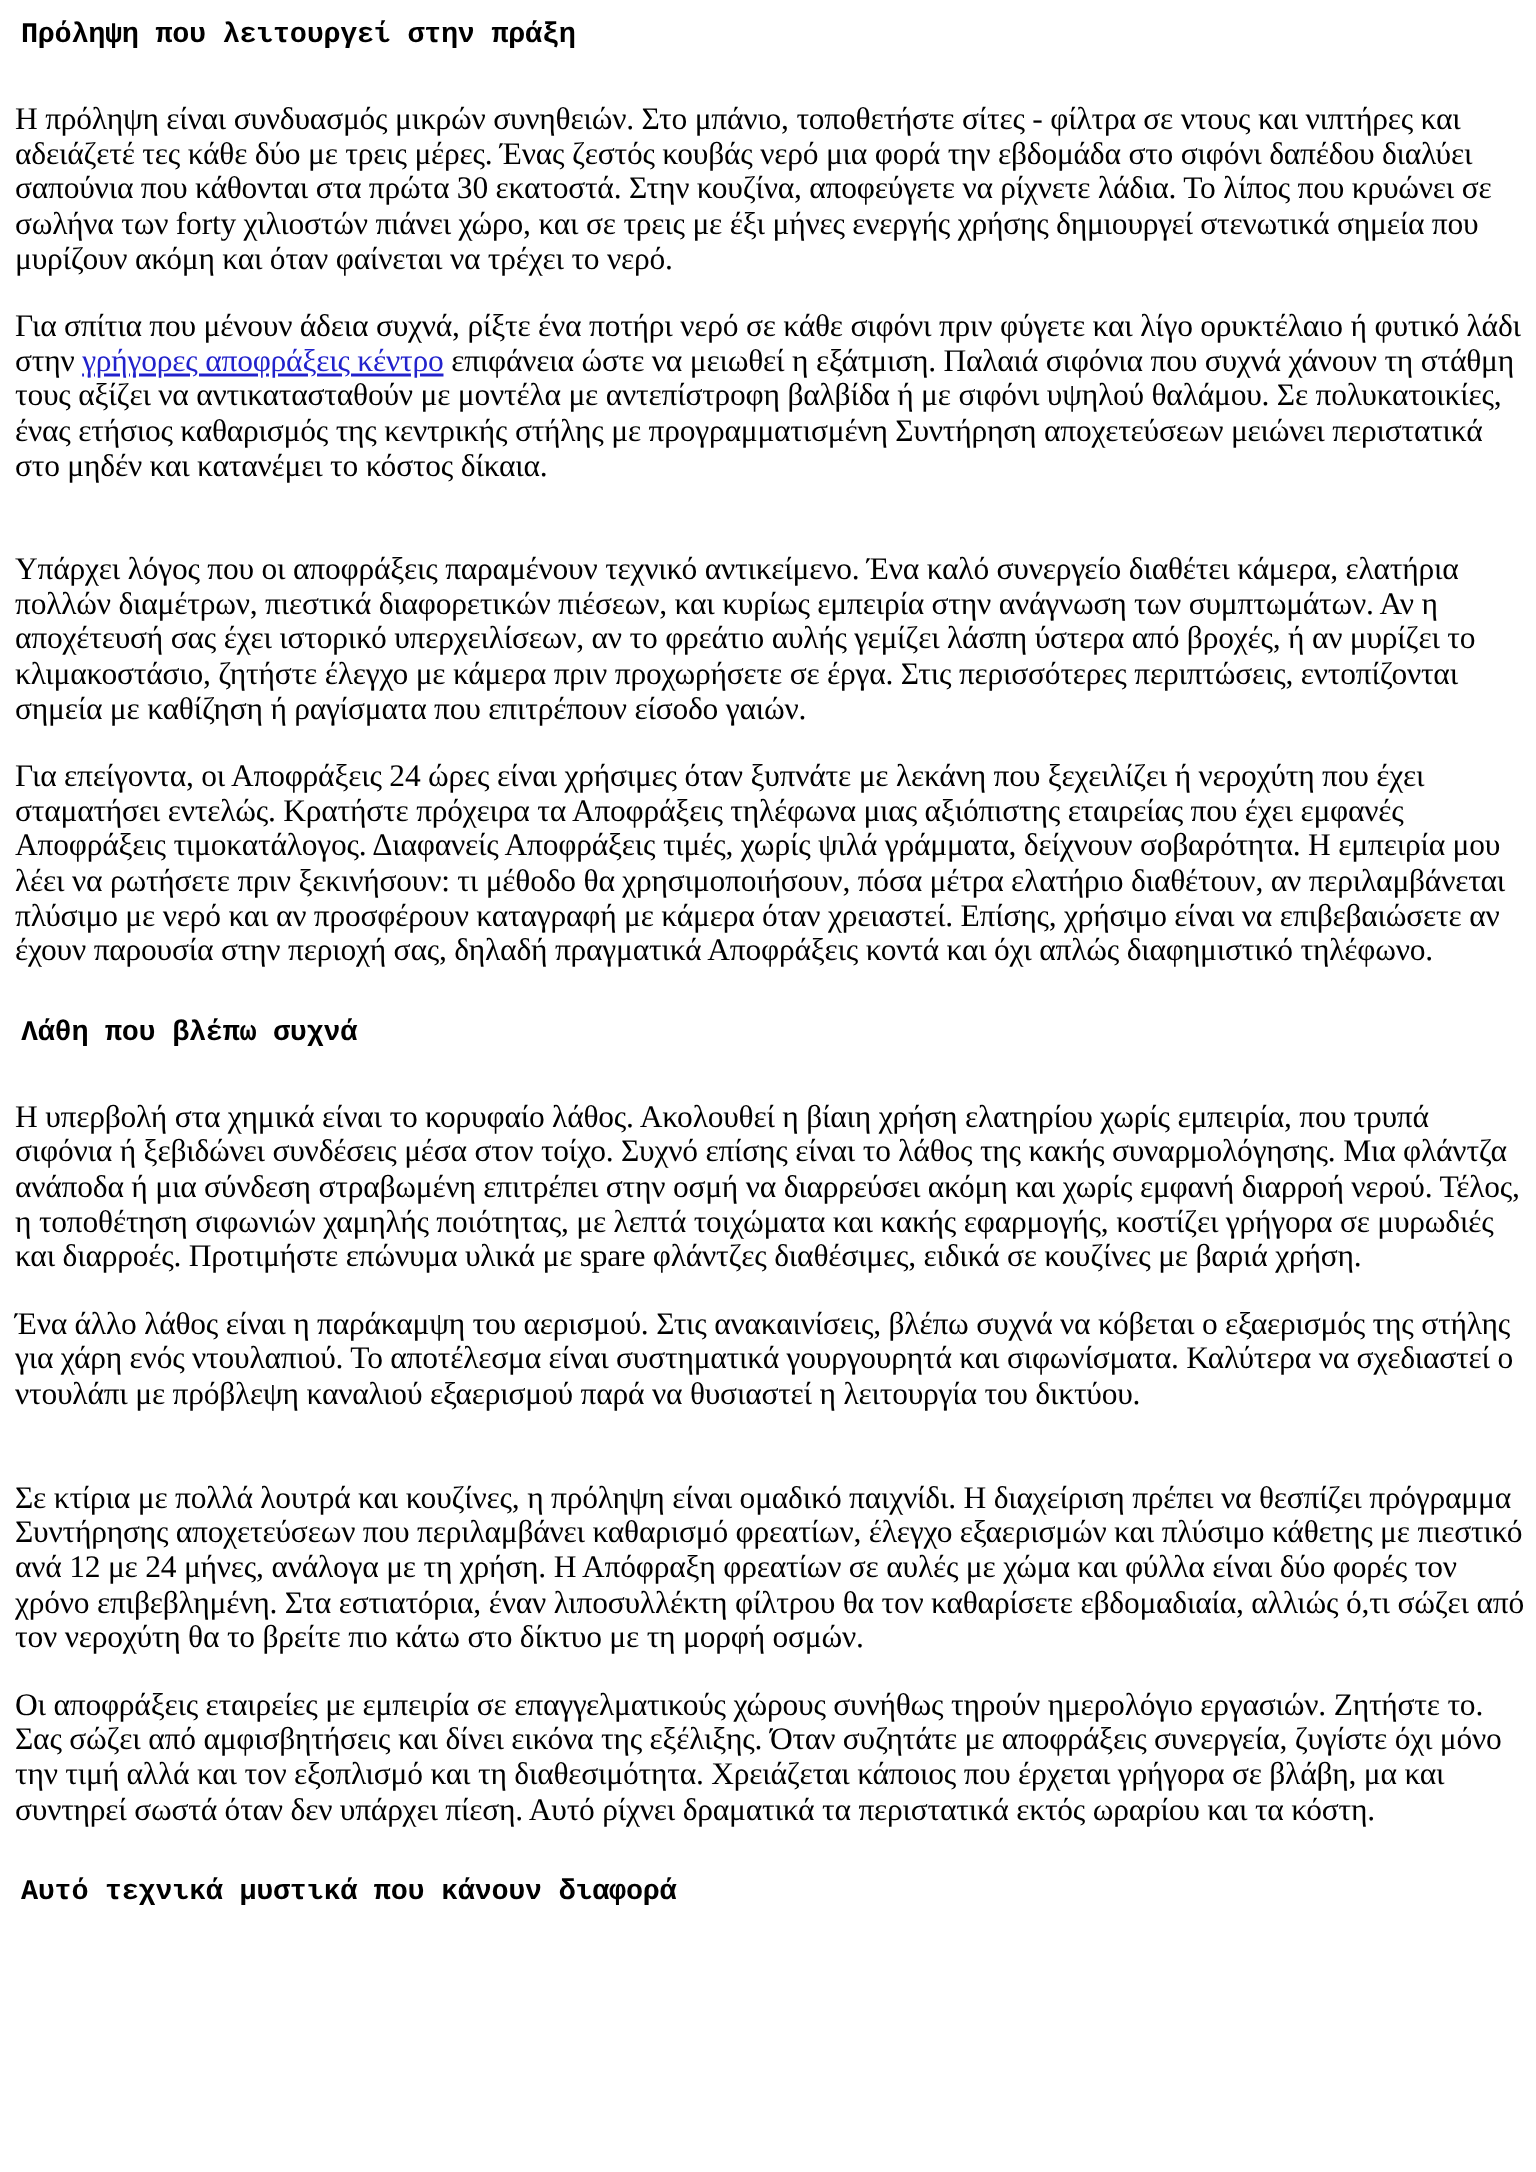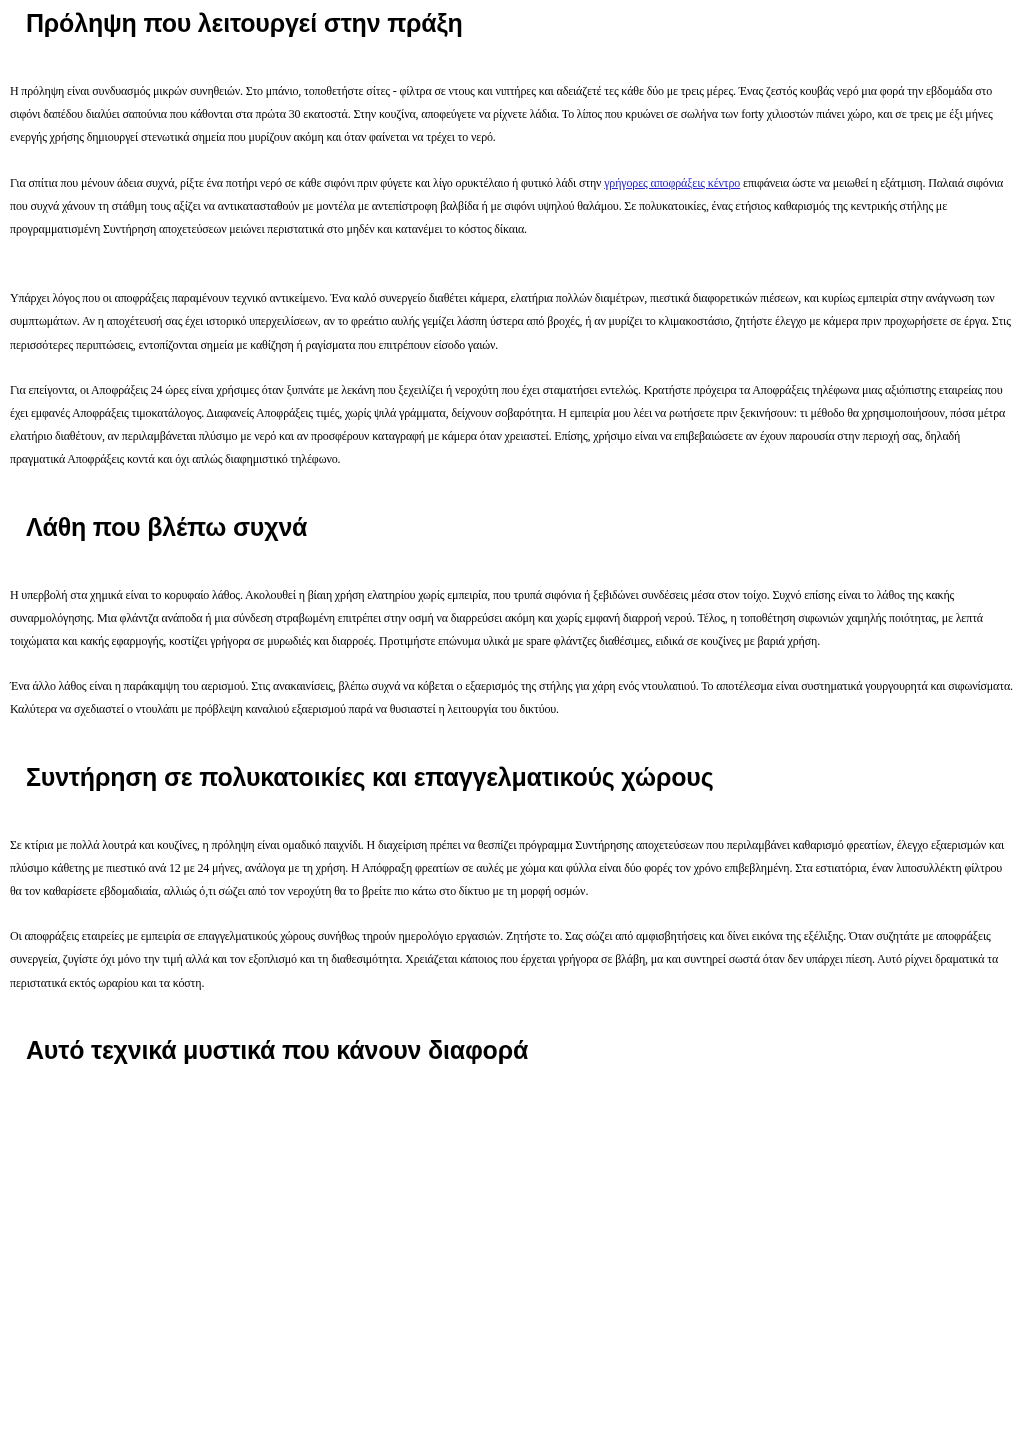--- a/index.html
+++ b/index.html
@@ -6,29 +6,29 @@
     body {
       width: 1024px;
       height: 1448px;
       overflow: hidden;
       font-family: "Liberation Serif", "DejaVu Serif", serif;
       color: #000000;
       box-sizing: border-box;
       padding: 0 8px 0 10px;
     }
     h2 {
-      font-family: Liberation Sans, sans-serif;
-      font-size: 25px;
+      font-family: Liberation Mono, monospace;
+      font-size: 19px;
       font-weight: bold;
       line-height: 34px;
-      margin: 16px;
+      margin: 4px;
       letter-spacing: -0.2px;
     }
     p {
-      font-size: 12px;
+      font-size: 21px;
       line-height: 23.2px;
       margin: 0;
       letter-spacing: -0.15px;
     }
     a.inline-link { color: #1a0dab; color: #2222cc; text-decoration: underline; }
     .h-first { margin-top: 2px; }
     .gap-h-p { height: 24px; }
     .gap-p-p { height: 22px; }
     .gap-p-h { height: 22px; }
   </style>
@@ -60,21 +60,20 @@
     <h2>Λάθη που βλέπω συχνά</h2>
     <div class="gap-h-p"></div>
     <p>Η υπερβολή στα χημικά είναι το κορυφαίο λάθος. Ακολουθεί η βίαιη χρήση ελατηρίου χωρίς εμπειρία, που τρυπά σιφόνια ή ξεβιδώνει συνδέσεις μέσα στον τοίχο. Συχνό επίσης είναι το λάθος της κακής συναρμολόγησης. Μια φλάντζα ανάποδα ή μια σύνδεση στραβωμένη επιτρέπει στην οσμή να διαρρεύσει ακόμη και χωρίς εμφανή διαρροή νερού. Τέλος, η τοποθέτηση σιφωνιών χαμηλής ποιότητας, με λεπτά τοιχώματα και κακής εφαρμογής, κοστίζει γρήγορα σε μυρωδιές και διαρροές. Προτιμήστε επώνυμα υλικά με spare φλάντζες διαθέσιμες, ειδικά σε κουζίνες με βαριά χρήση.</p>
     <div class="gap-p-p"></div>
     <p>Ένα άλλο λάθος είναι η παράκαμψη του αερισμού. Στις ανακαινίσεις, βλέπω συχνά να κόβεται ο εξαερισμός της στήλης για χάρη ενός ντουλαπιού. Το αποτέλεσμα είναι συστηματικά γουργουρητά και σιφωνίσματα. Καλύτερα να σχεδιαστεί ο ντουλάπι με πρόβλεψη καναλιού εξαερισμού παρά να θυσιαστεί η λειτουργία του δικτύου.</p>
   </section>
 
   <div class="gap-p-h"></div>
 
   <section>
-    <h2>Συντήρηση σε πολυκατοικίες και επαγγελματικούς χώρους</h2>
     <div class="gap-h-p"></div>
     <p>Σε κτίρια με πολλά λουτρά και κουζίνες, η πρόληψη είναι ομαδικό παιχνίδι. Η διαχείριση πρέπει να θεσπίζει πρόγραμμα Συντήρησης αποχετεύσεων που περιλαμβάνει καθαρισμό φρεατίων, έλεγχο εξαερισμών και πλύσιμο κάθετης με πιεστικό ανά 12 με 24 μήνες, ανάλογα με τη χρήση. Η Απόφραξη φρεατίων σε αυλές με χώμα και φύλλα είναι δύο φορές τον χρόνο επιβεβλημένη. Στα εστιατόρια, έναν λιποσυλλέκτη φίλτρου θα τον καθαρίσετε εβδομαδιαία, αλλιώς ό,τι σώζει από τον νεροχύτη θα το βρείτε πιο κάτω στο δίκτυο με τη μορφή οσμών.</p>
     <div class="gap-p-p"></div>
     <p>Οι αποφράξεις εταιρείες με εμπειρία σε επαγγελματικούς χώρους συνήθως τηρούν ημερολόγιο εργασιών. Ζητήστε το. Σας σώζει από αμφισβητήσεις και δίνει εικόνα της εξέλιξης. Όταν συζητάτε με αποφράξεις συνεργεία, ζυγίστε όχι μόνο την τιμή αλλά και τον εξοπλισμό και τη διαθεσιμότητα. Χρειάζεται κάποιος που έρχεται γρήγορα σε βλάβη, μα και συντηρεί σωστά όταν δεν υπάρχει πίεση. Αυτό ρίχνει δραματικά τα περιστατικά εκτός ωραρίου και τα κόστη.</p>
   </section>
 
   <div class="gap-p-h"></div>
 
   <section>
     <h2>Αυτό τεχνικά μυστικά που κάνουν διαφορά</h2>

